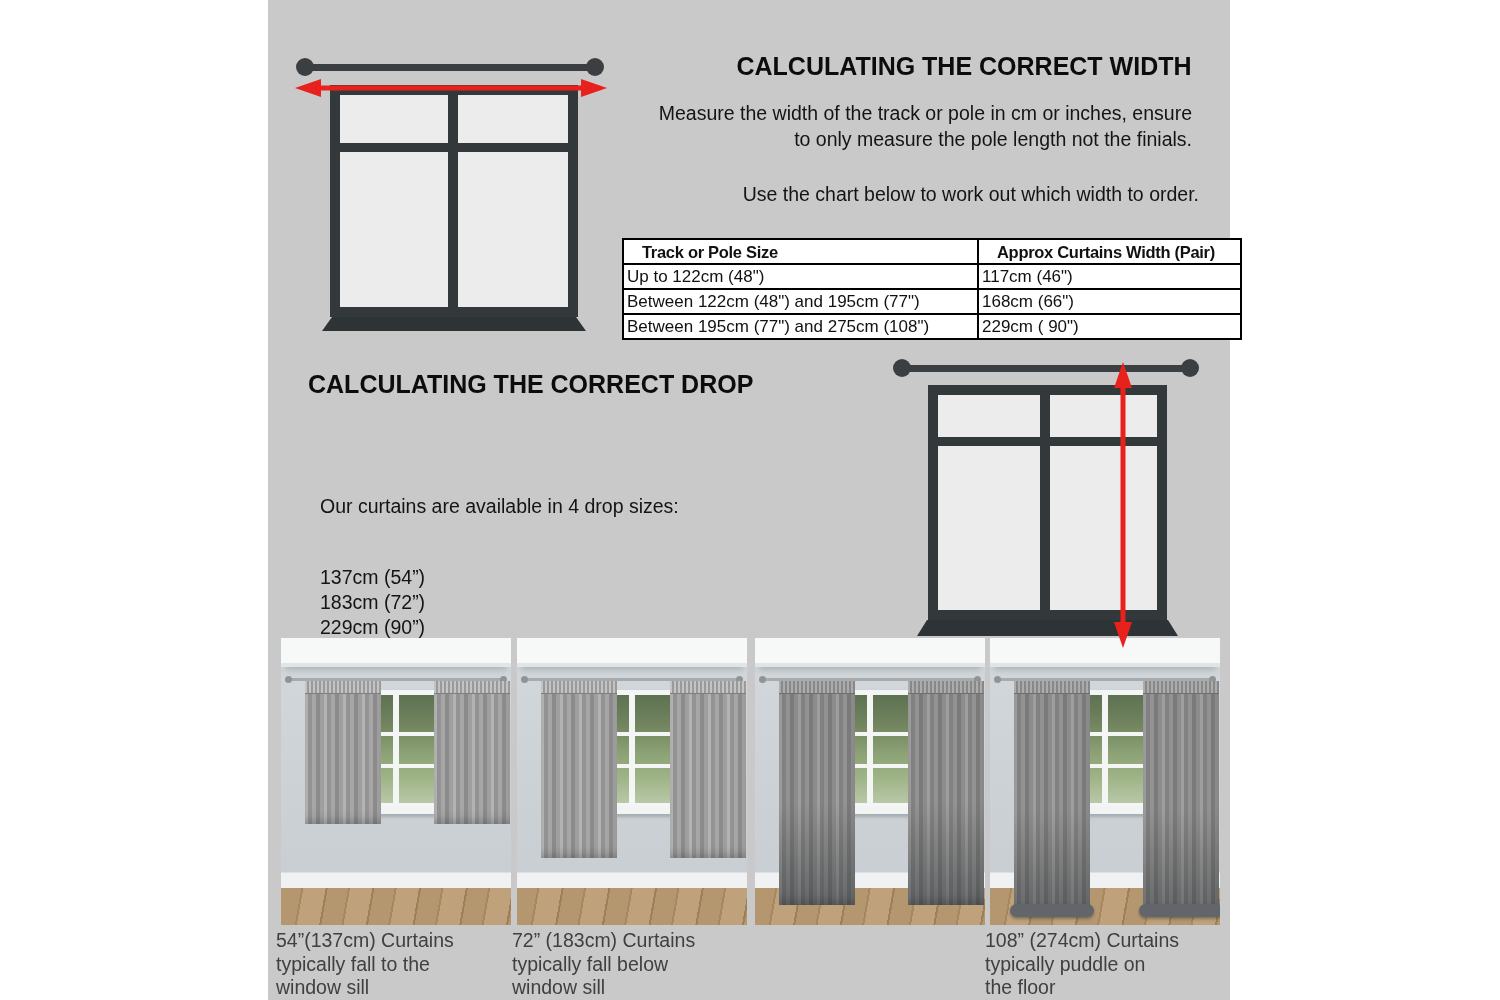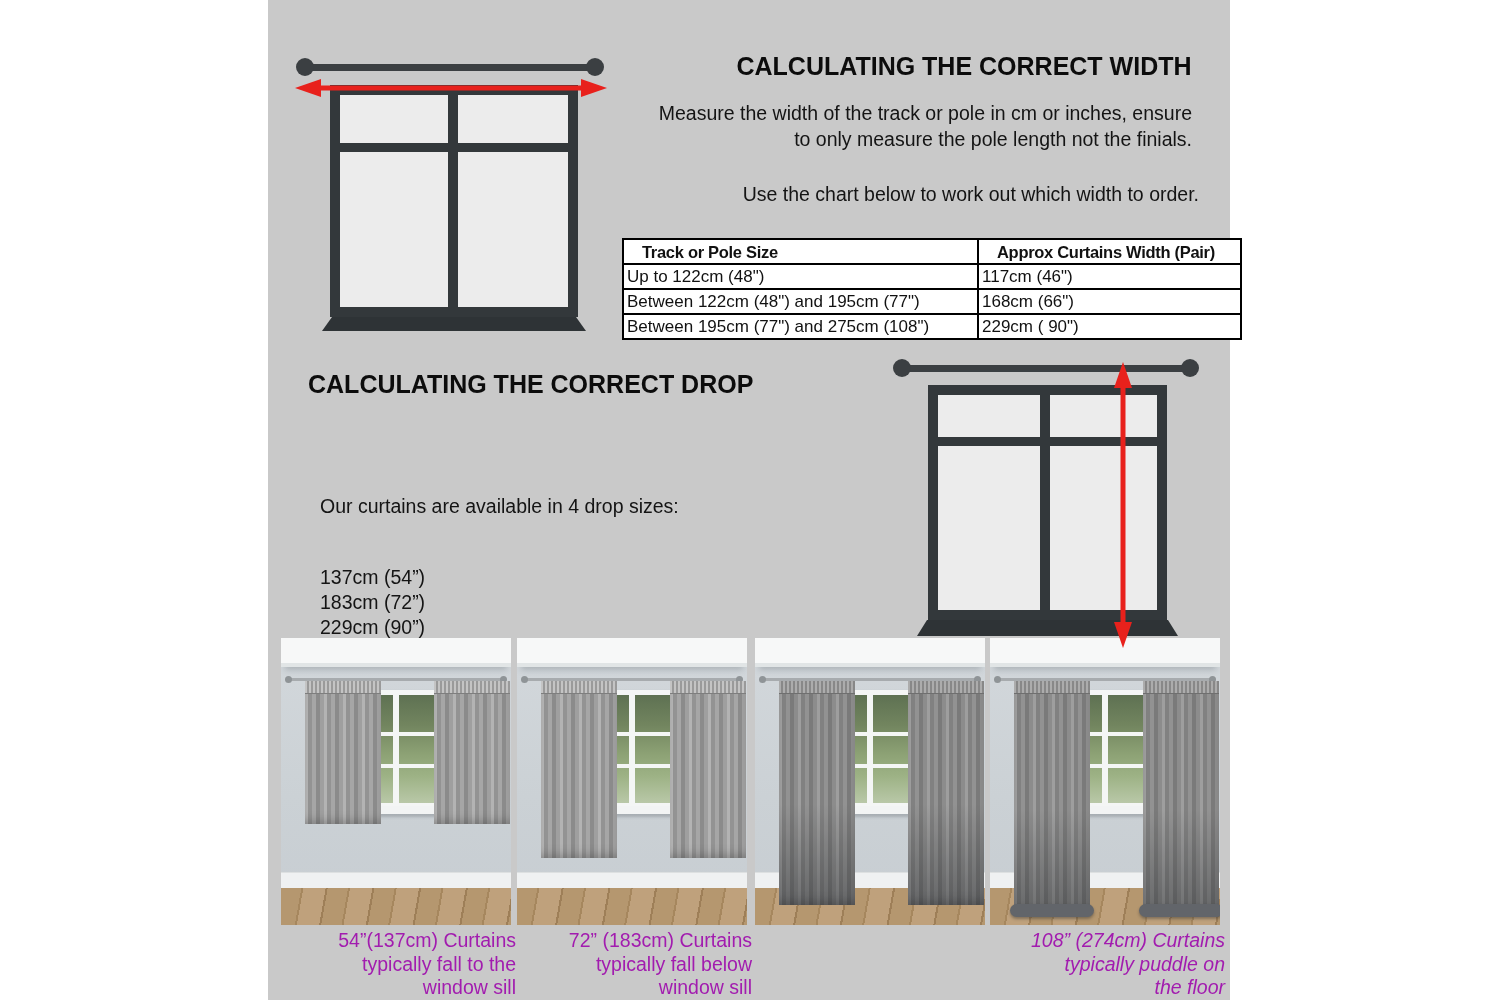--- a/index.html
+++ b/index.html
@@ -109,23 +109,23 @@
   #ph2 .p-curtain { height:177px; }
   #ph3 .p-curtain { height:224px; }
   #ph4 .p-curtain { height:234px; }
   .photo.long .p-curtain { filter:brightness(.88); }
   .photo.long .p-curtain::after { content:""; position:absolute; left:0; right:0; bottom:0; height:45%;
     background:linear-gradient(180deg, rgba(35,38,42,0), rgba(35,38,42,.38)); }
   .p-pud { position:absolute; top:266px; width:84px; height:13px; border-radius:7px;
     background:#62656a; z-index:6; box-shadow:0 2px 3px rgba(40,42,45,.4); }
   .p-pud.cl { left:20px; } .p-pud.cr { left:149px; }
 
-  .caption { position:absolute; top:929px; width:240px; text-align:right;
-             font-size:19.5px; line-height:23.5px; color:#a21caf; }
-  #cap1 { left:276px; } #cap2 { left:512px; } #cap3 { left:750px; } #cap4 { left:985px;font-style:italic; }
+  .caption { position:absolute; top:929px; width:240px; text-align:left;
+             font-size:19.5px; line-height:23.5px; color:#404040; }
+  #cap1 { left:276px; } #cap2 { left:512px; } #cap3 { left:750px; } #cap4 { left:985px; }
 </style>
 </head>
 <body>
 
 <div class="canvas">
   <div class="panel"></div>
 
   <div class="pole" id="pole-w">
     <span class="finial f-left"></span>
     <span class="finial f-right"></span>

